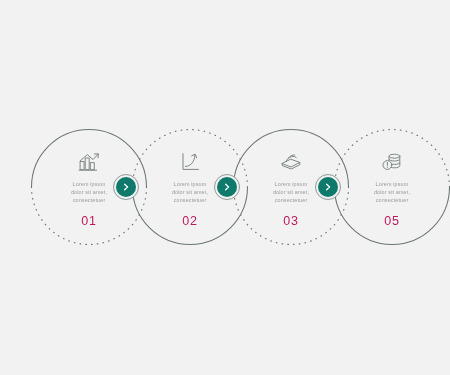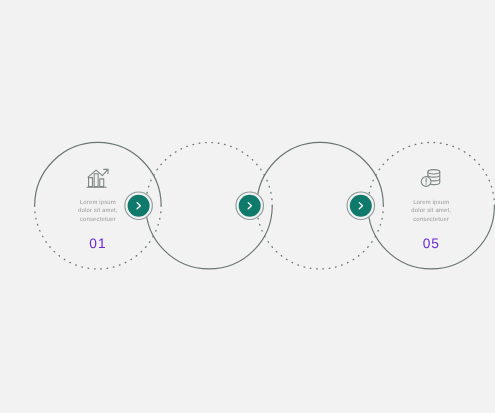--- a/index.html
+++ b/index.html
@@ -66,21 +66,21 @@
     text-align: center;
     letter-spacing: 0.15px;
     width: 84px;
   }
   .step-text div {
     white-space: nowrap;
   }
   .step-number {
     margin-top: 9px;
     font-size: 12.5px;
-    color: #6d28d9;
+    color: #be185d;
     letter-spacing: 0.8px;
     text-align: center;
     font-weight: 400;
   }
   .badge {
     position: absolute;
     width: 26px;
     height: 26px;
     border-radius: 50%;
     background: #f2f2f2;
@@ -138,21 +138,56 @@
         </svg>
         <div class="step-text">
           <div>Lorem ipsum</div>
           <div>dolor sit amet,</div>
           <div>consectetuer</div>
         </div>
         <div class="step-number">01</div>
       </div>
     </div>
 
-
+    <div class="step" style="left:132px; top:129px;">
+      <div class="step-content">
+        <svg class="step-icon" viewBox="0 0 26 23">
+          <g fill="none" stroke="#7d8785" stroke-width="1" stroke-linecap="round" stroke-linejoin="round">
+            <path d="M6.0 3.6 L6.0 19.4 L21.5 19.4"></path>
+            <path d="M8.4 16.4 C11.4 16.6 14.6 14.6 16.2 11.4 C17.4 9.0 17.8 6.6 17.8 5.0"></path>
+            <path d="M14.6 5.8 L18.2 4.2 L19.6 7.8"></path>
+          </g>
+        </svg>
+        <div class="step-text">
+          <div>Lorem ipsum</div>
+          <div>dolor sit amet,</div>
+          <div>consectetuer</div>
+        </div>
+        <div class="step-number">02</div>
+      </div>
+    </div>
+
+    <div class="step" style="left:233px; top:129px;">
+      <div class="step-content">
+        <svg class="step-icon" viewBox="0 0 26 23">
+          <g fill="none" stroke="#7d8785" stroke-width="1" stroke-linecap="round" stroke-linejoin="round">
+            <path d="M4.2 13.4 L12.6 9.2 L21.8 12.4 L13.4 16.8 Z"></path>
+            <path d="M4.2 13.4 L4.2 15.6 L13.4 19.0 L21.8 14.6 L21.8 12.4"></path>
+            <path d="M8.0 11.6 C8.6 9.6 10.6 7.4 13.4 6.6 C15.6 6.0 17.6 6.6 18.4 7.8"></path>
+            <path d="M10.4 8.0 C11.8 6.0 14.6 4.6 16.8 5.0"></path>
+          </g>
+        </svg>
+        <div class="step-text">
+          <div>Lorem ipsum</div>
+          <div>dolor sit amet,</div>
+          <div>consectetuer</div>
+        </div>
+        <div class="step-number">03</div>
+      </div>
+    </div>
 
     <div class="step" style="left:334px; top:129px;">
       <div class="step-content">
         <svg class="step-icon" viewBox="0 0 26 23">
           <g fill="none" stroke="#7d8785" stroke-width="1" stroke-linecap="round" stroke-linejoin="round">
             <ellipse cx="15.4" cy="6.2" rx="5.4" ry="2.0"></ellipse>
             <path d="M10.0 6.2 L10.0 9.0 C10.0 10.1 12.4 11.0 15.4 11.0 C18.4 11.0 20.8 10.1 20.8 9.0 L20.8 6.2"></path>
             <path d="M10.0 9.6 L10.0 12.4 C10.0 13.5 12.4 14.4 15.4 14.4 C18.4 14.4 20.8 13.5 20.8 12.4 L20.8 9.6"></path>
             <path d="M10.0 13.0 L10.0 15.8 C10.0 16.9 12.4 17.8 15.4 17.8 C18.4 17.8 20.8 16.9 20.8 15.8 L20.8 13.0"></path>
             <circle cx="8.4" cy="15.0" r="4.4" fill="#f2f2f2"></circle>

